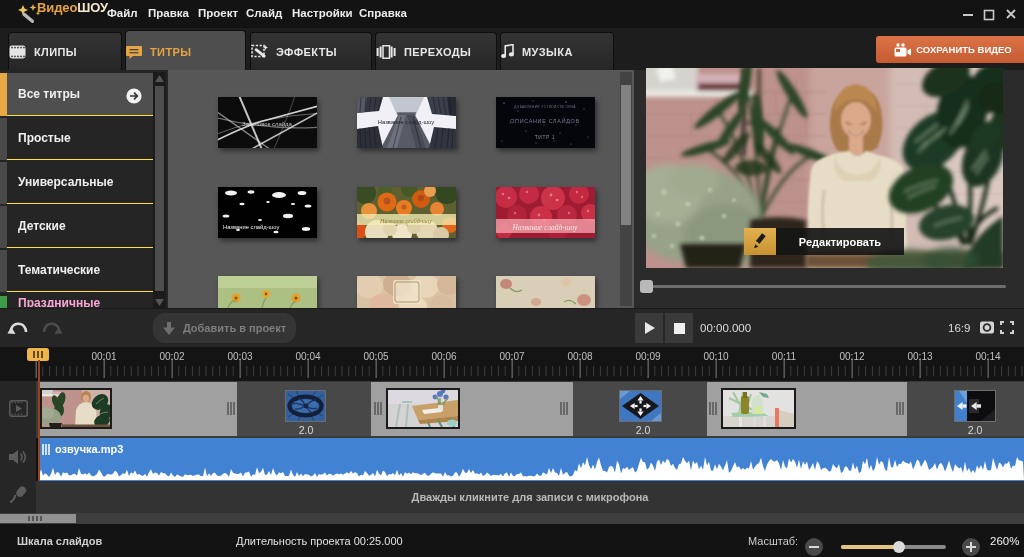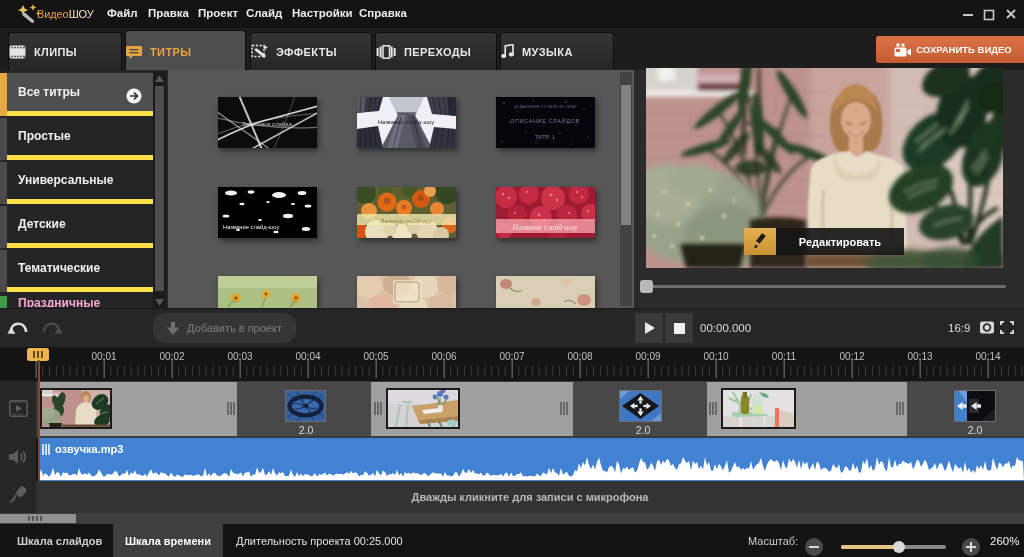--- a/index.html
+++ b/index.html
@@ -7,32 +7,32 @@
 body { font-family:"Liberation Sans", sans-serif; position:relative; }
 .abs { position:absolute; }
 #titlebar { left:0; top:0; width:1024px; height:28px; background:#131313; }
 #titlebar .menuitem { position:absolute; top:7px; font-size:11.5px; font-weight:bold; color:#ececec; }
 #tabrow { left:0; top:28px; width:1024px; height:42px; background:#1d1d1d; }
 .tab { position:absolute; top:4px; height:38px; background:linear-gradient(#343434,#262626); border:1px solid #0e0e0e; border-bottom:none; border-radius:4px 4px 0 0; color:#e8e8e8; font-size:11px; font-weight:bold; letter-spacing:0.4px; display:flex; align-items:center; justify-content:flex-start; gap:8px; }
 .tab.active { background:#4e4e4e; color:#e7a440; top:2px; height:42px; }
 #savebtn { position:absolute; left:876px; top:8px; width:154px; height:27px; background:linear-gradient(#db7347,#c55c31); border-radius:3px; color:#fff; font-size:9.5px; font-weight:bold; display:flex; align-items:center; justify-content:center; gap:5px; }
 #content { left:0; top:70px; width:1024px; height:238px; background:#575757; }
 #sidebar { position:absolute; left:0; top:0; width:168px; height:238px; background:#252525; }
-.sideitem { position:absolute; left:7px; width:146px; height:43px; color:#f0f0f0; font-size:12px; font-weight:bold; display:flex; align-items:center; padding-left:11px; border-bottom:5px solid #fde047; }
+.sideitem { position:absolute; left:7px; width:146px; height:43px; color:#f0f0f0; font-size:12px; font-weight:bold; display:flex; align-items:center; padding-left:11px; border-bottom:1px solid #fde047; }
 .sideitem.active { background:#4f4f4f; }
 .stripseg { position:absolute; left:0; width:7px; }
 #sidescroll { position:absolute; left:153px; top:2px; width:13px; height:236px; background:#1b1b1b; }
 #sidescroll .sthumb { position:absolute; left:2px; top:14px; width:9px; height:205px; background:#4e4e4e; }
 #grid { position:absolute; left:168px; top:0; width:466px; height:238px; background:#575757; }
 .thumbbox { position:absolute; width:99px; height:51px; box-shadow:2px 3px 5px rgba(0,0,0,0.45); overflow:hidden;margin-left:19px; }
 #gridscroll { position:absolute; left:452px; top:2px; width:12px; height:234px; background:#434343; }
 #gridscroll .sthumb { position:absolute; left:1px; top:13px; width:10px; height:140px; background:#828282; }
 #preview { position:absolute; left:634px; top:0; width:390px; height:238px; background:#2b2b2b; }
 #transport { left:0; top:308px; width:1024px; height:39px; background:#262626; border-top:1px solid #1a1a1a; }
-#addbtn { position:absolute; left:153px; top:4px; width:143px; height:30px; background:#353535; border-radius:12px; color:#7e7e7e; font-size:11px; font-weight:normal; display:flex; align-items:center; justify-content:center; gap:8px; }
+#addbtn { position:absolute; left:153px; top:4px; width:143px; height:30px; background:#353535; border-radius:12px; color:#7e7e7e; font-size:11px; font-weight:bold; display:flex; align-items:center; justify-content:center; gap:8px; }
 .transbtn { position:absolute; top:4px; width:28px; height:30px; background:#3a3a3a; display:flex; align-items:center; justify-content:center; }
 #ruler { left:0; top:347px; width:1024px; height:34px; background:#141414; }
 .rlabel { position:absolute; top:4px; font-size:10px; color:#c0c0c0; transform:translateX(-50%); }
 #videotrack { left:0; top:381px; width:1024px; height:57px; background:#3a3a3a;padding-left:12px; }
 #gutter { left:0; top:381px; width:36px; height:132px; background:#262626; z-index:5; }
 .clip { position:absolute; top:1px; height:54px; background:#a0a0a0; }
 .tzone { position:absolute; top:1px; height:54px; background:#484848; }
 .clipthumb { position:absolute; top:7px; height:41px; border:2px solid #1b1b1b; overflow:hidden; background:#ddd; }
 .grip { position:absolute; top:21px; width:8px; height:13px; }
 .grip i { position:absolute; top:0; width:1.5px; height:13px; background:#686868; }
@@ -49,21 +49,21 @@
 </head>
 <body>
 
 <div class="abs" id="titlebar">
   <svg class="abs" style="left:16px;top:3px" width="26" height="24" viewBox="0 0 26 24">
     <polygon points="7,2 8.6,5.4 12,7 8.6,8.6 7,12 5.4,8.6 2,7 5.4,5.4" fill="#e9c558"></polygon>
     <polygon points="17,1 18,3.4 20.5,4.4 18,5.4 17,8 16,5.4 13.5,4.4 16,3.4" fill="#d9b548"></polygon>
     <polygon points="22,8 22.7,9.6 24.3,10.3 22.7,11 22,12.6 21.3,11 19.7,10.3 21.3,9.6" fill="#c9a538"></polygon>
     <rect x="8" y="9" width="14" height="3.4" rx="1.6" transform="rotate(40 8 9)" fill="#b9b9b9"></rect>
   </svg>
-  <div class="abs" style="left:37px;top:8px;font-size:11px;font-weight:normal;letter-spacing:-0.1px"><span style="color:#e7a440">Видео</span><span style="color:#f3e9cf">ШОУ</span></div>
+  <div class="abs" style="left:37px;top:0;font-size:13px;font-weight:bold;letter-spacing:-0.1px"><span style="color:#e7a440">Видео</span><span style="color:#f3e9cf">ШОУ</span></div>
   <div class="menuitem" style="left:107px">Файл</div>
   <div class="menuitem" style="left:148px">Правка</div>
   <div class="menuitem" style="left:198px">Проект</div>
   <div class="menuitem" style="left:246px">Слайд</div>
   <div class="menuitem" style="left:292px">Настройки</div>
   <div class="menuitem" style="left:359px">Справка</div>
   <svg class="abs" style="left:963px;top:9px" width="58" height="12" viewBox="0 0 58 12">
     <rect x="0" y="5" width="10" height="2" fill="#c9c9c9"></rect>
     <rect x="21.5" y="1.5" width="9" height="9" fill="none" stroke="#c9c9c9" stroke-width="1.6"></rect>
     <path d="M44 1 L52 9 M52 1 L44 9" stroke="#c9c9c9" stroke-width="1.8"></path>
@@ -888,21 +888,20 @@
 <div class="abs" id="hscroll"></div>
 <div class="abs" id="hthumb">
     <div style="position:absolute;left:28px;top:2px;width:1.5px;height:5px;background:#555"></div>
     <div style="position:absolute;left:32px;top:2px;width:1.5px;height:5px;background:#555"></div>
     <div style="position:absolute;left:36px;top:2px;width:1.5px;height:5px;background:#555"></div>
     <div style="position:absolute;left:40px;top:2px;width:1.5px;height:5px;background:#555"></div>
   </div>
 
 <div class="abs" id="statusbar">
   <div class="blk" style="left:13px">Шкала слайдов</div>
-  <div class="blk" style="left:109px;width:110px;background:#3f3f3f;justify-content:center;color:#fff">Шкала времени</div>
   <div class="blk" style="left:232px;color:#e2e2e2;font-weight:normal">Длительность проекта 00:25.000</div>
   <div class="blk" style="left:744px;color:#cdcdcd;font-weight:normal">Масштаб:</div>
   <svg style="position:absolute;left:800px;top:13px" width="20" height="20" viewBox="0 0 20 20">
       <circle cx="10" cy="10" r="9" fill="#4a4a4a"></circle>
       <rect x="5" y="9" width="10" height="2" fill="#d8d8d8"></rect>
     </svg>
   <div style="position:absolute;left:837px;top:21px;width:105px;height:4px;background:#8a8a8a;border-radius:2px"></div>
   <div style="position:absolute;left:837px;top:21px;width:58px;height:4px;background:#e3c57f;border-radius:2px"></div>
   <div style="position:absolute;left:889px;top:17px;width:12px;height:12px;background:#dadada;border-radius:50%"></div>
   <svg style="position:absolute;left:957px;top:13px" width="20" height="20" viewBox="0 0 20 20">

